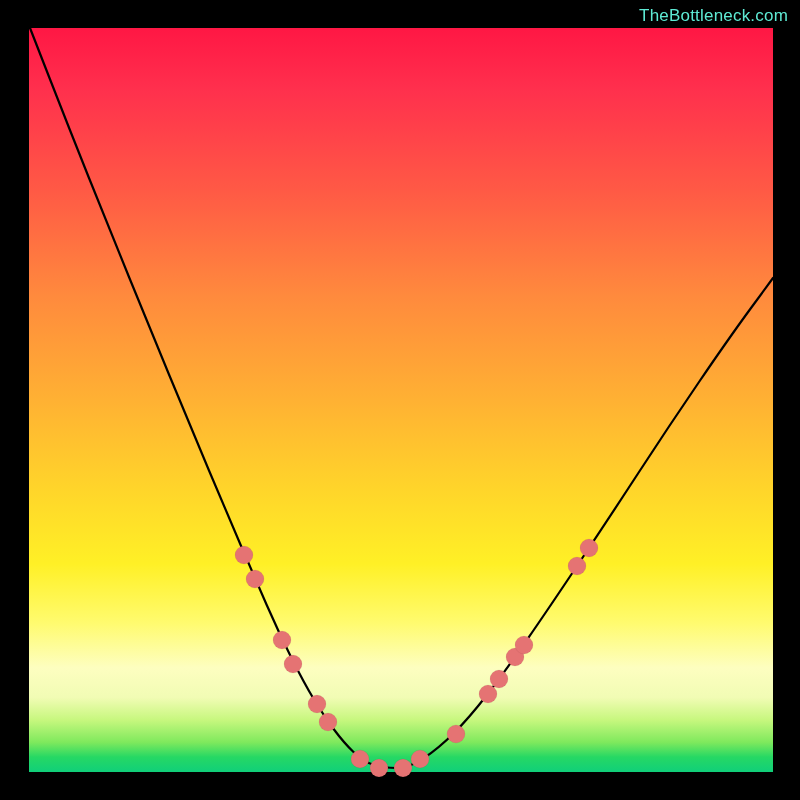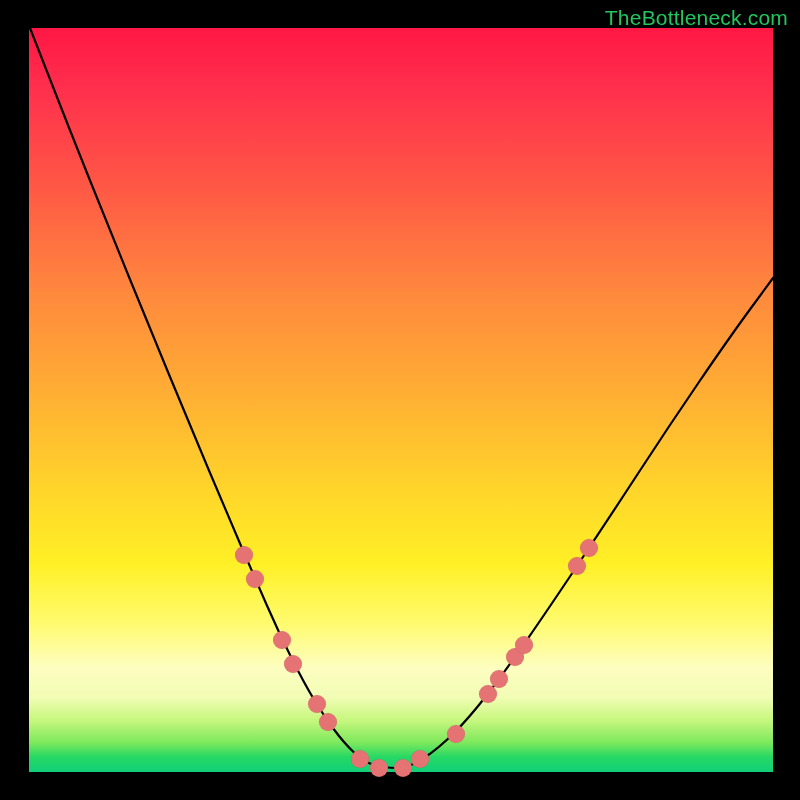--- a/index.html
+++ b/index.html
@@ -41,22 +41,22 @@
       #c7f77e 93%,
       #7fe95d 96%,
       #26d864 98%,
       #10cf7a 100%
     );
   }
   .watermark {
     position: absolute;
     top: 6px;
     right: 12px;
-    color: #22c55e;
-    font-size: 21px;
+    color: #5eead4;
+    font-size: 17px;
     font-weight: 500;
     letter-spacing: 0.2px;
     user-select: none;
   }
   svg.curve {
     position: absolute;
     left: 0;
     top: 0;
     width: 744px;
     height: 744px;

